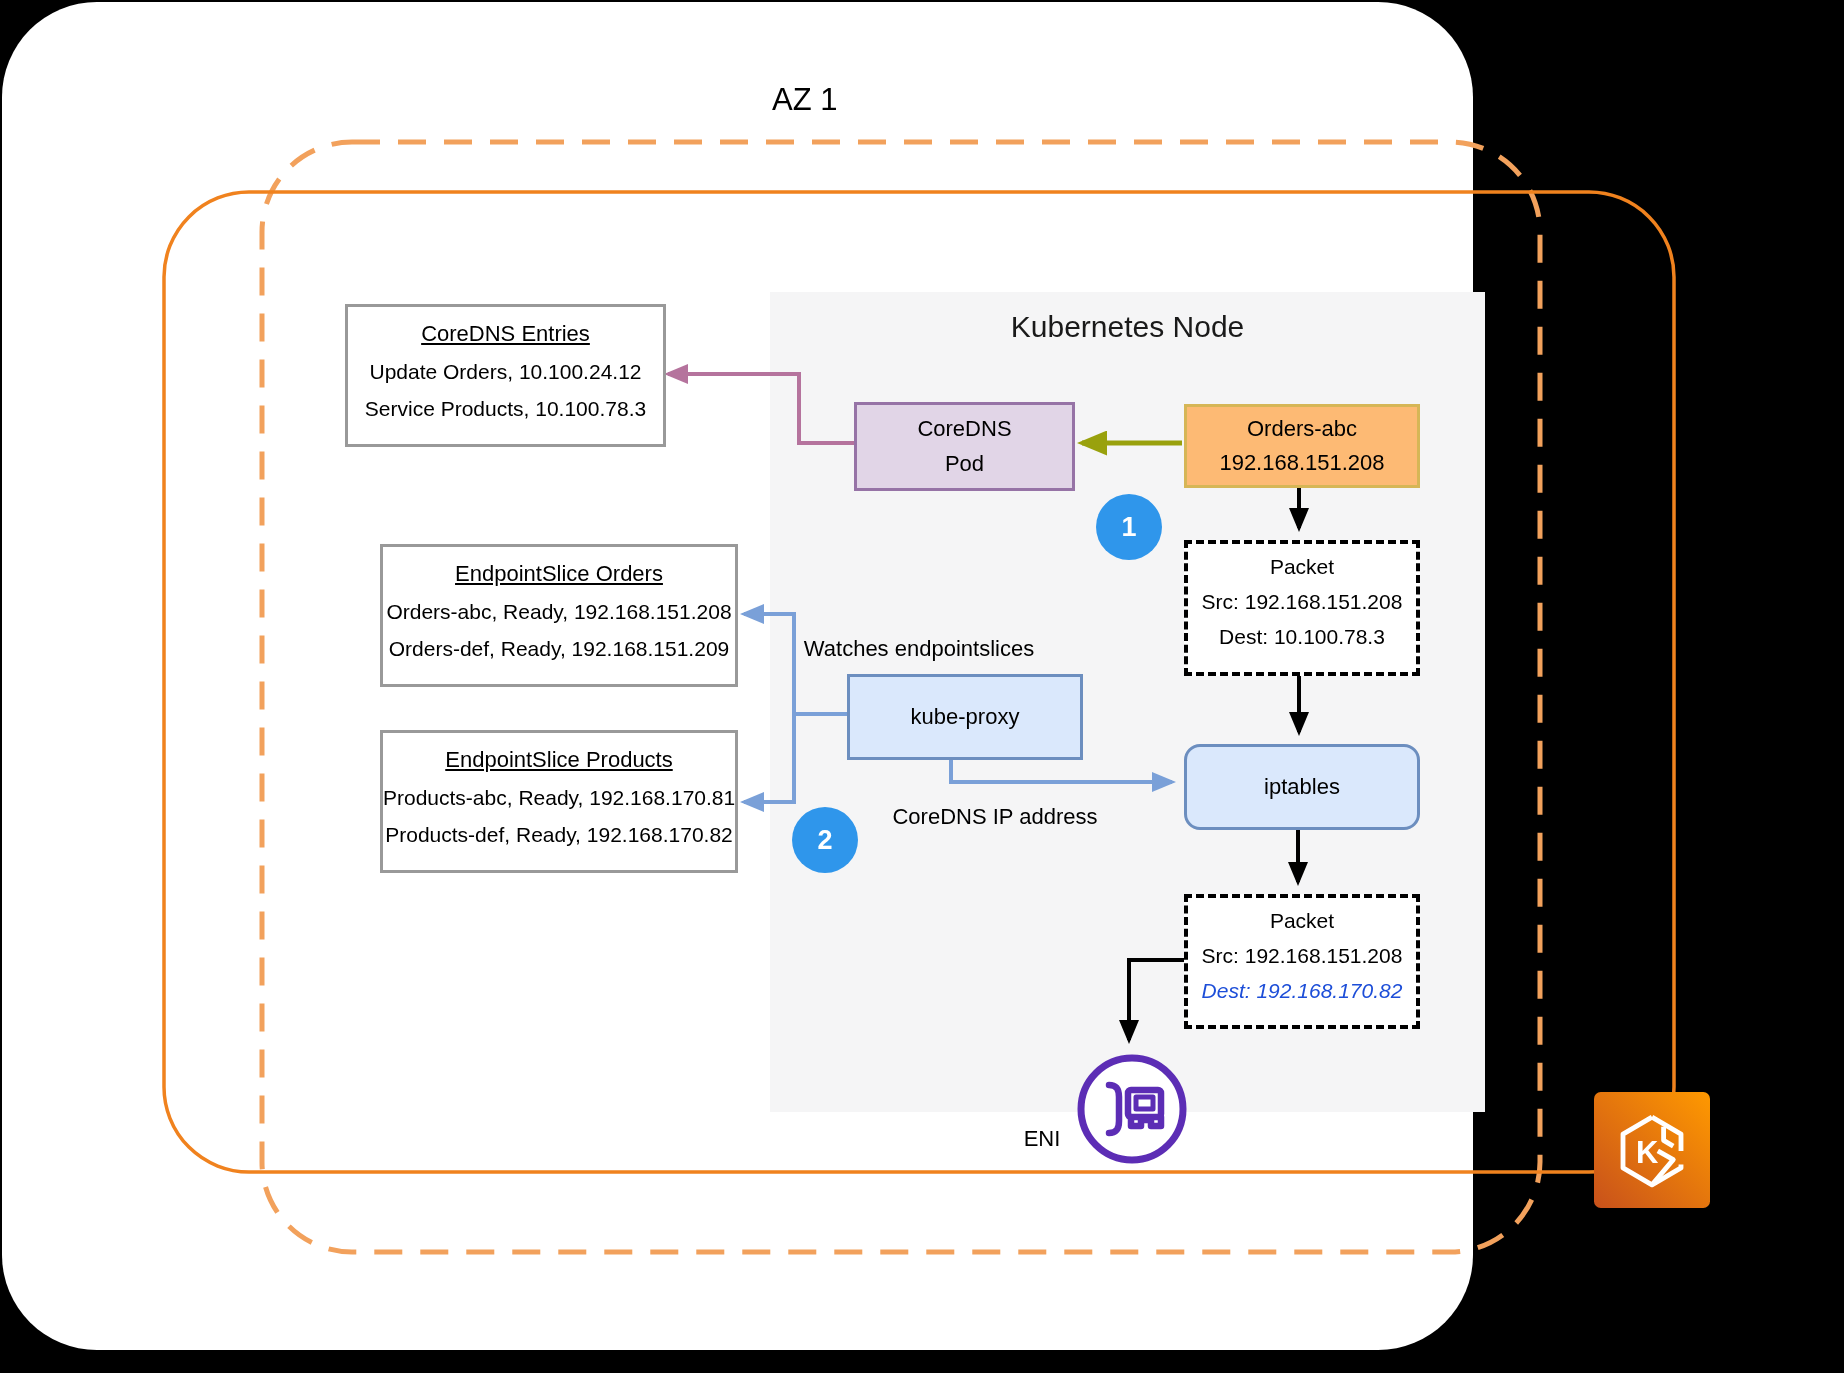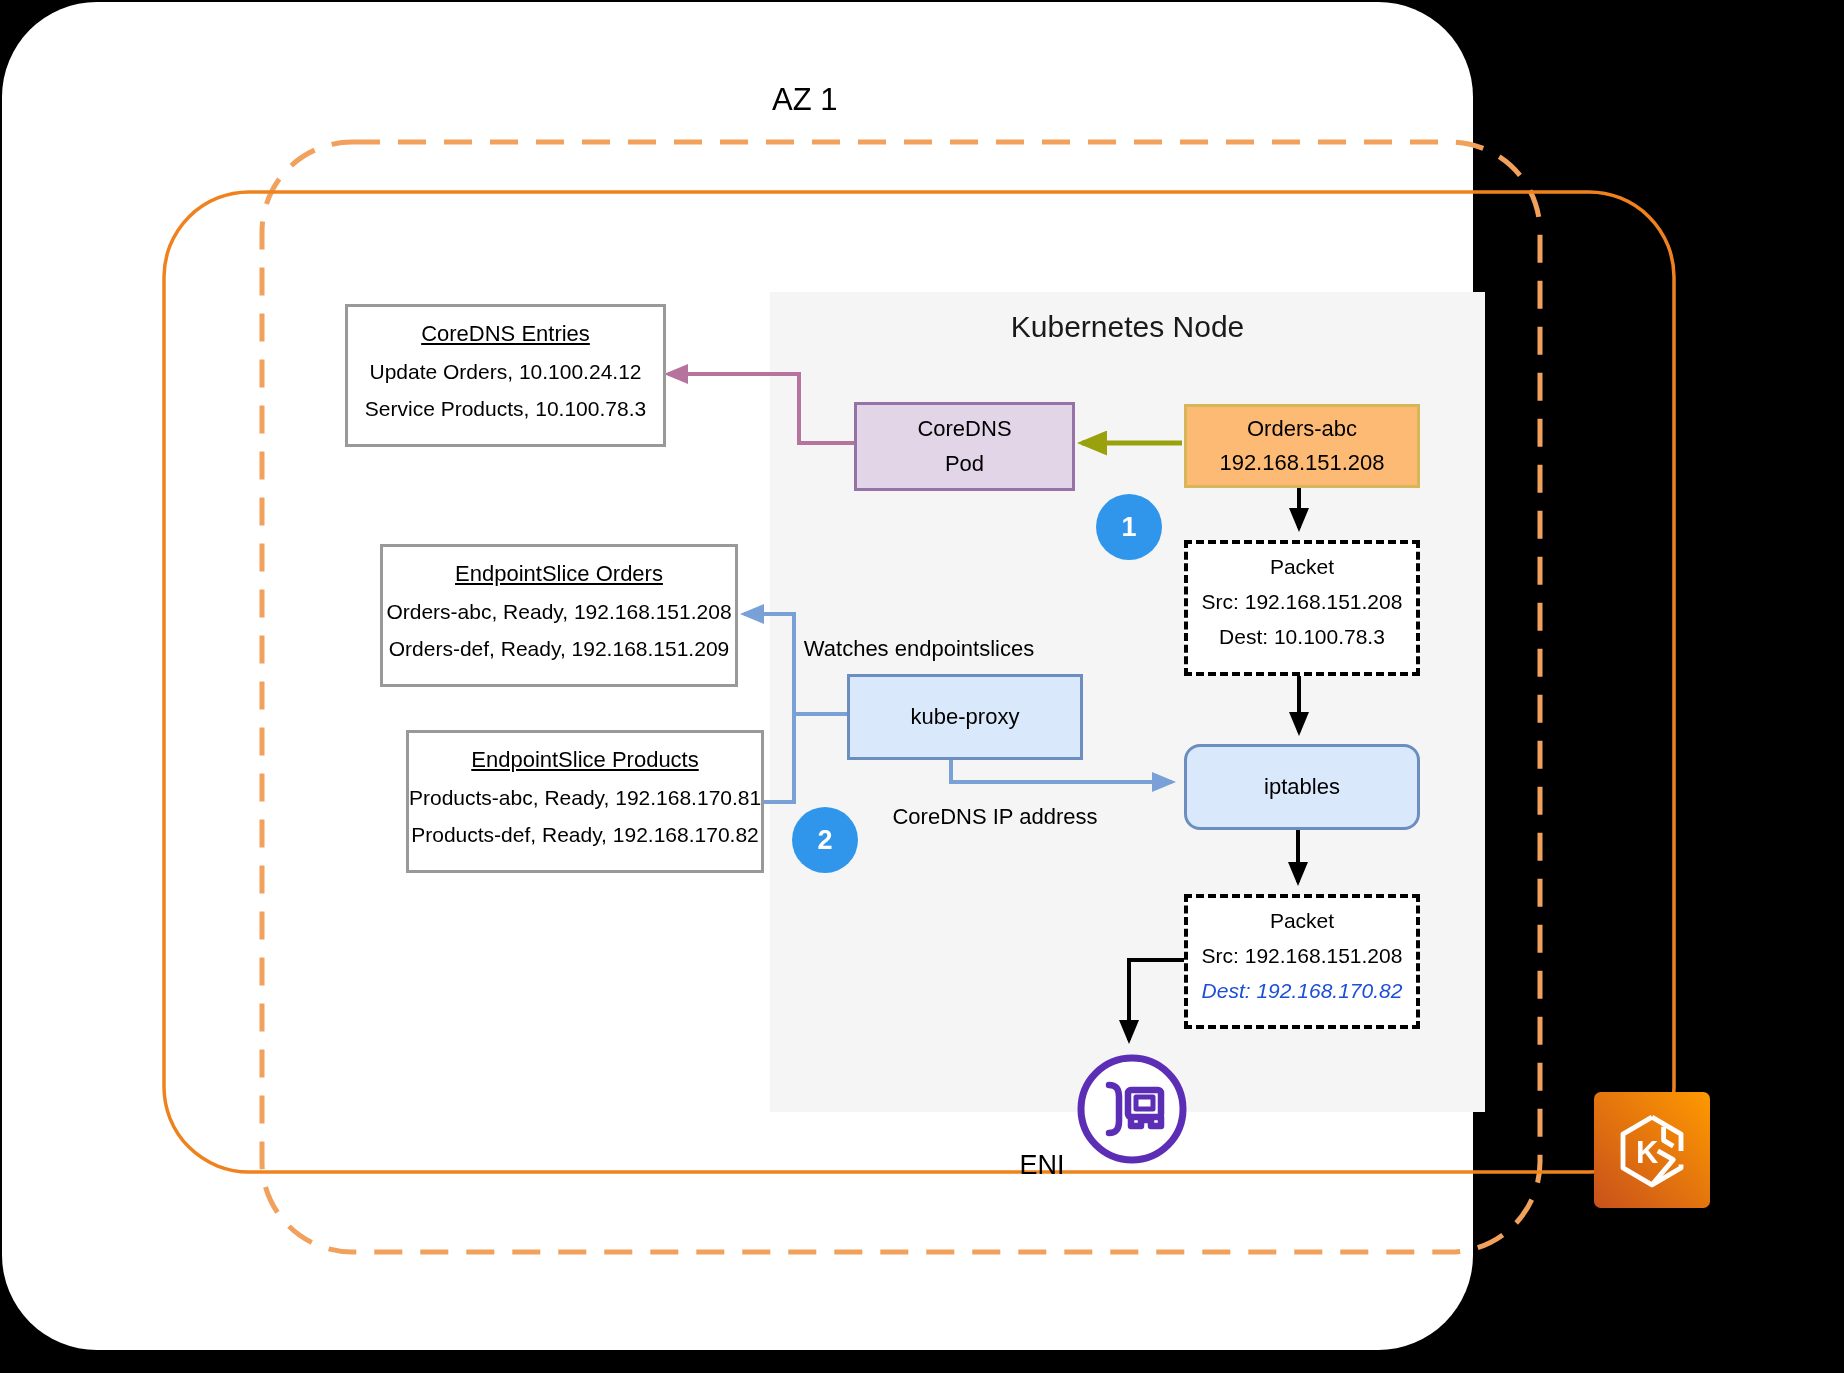--- a/index.html
+++ b/index.html
@@ -8,39 +8,39 @@
   .canvas{position:absolute;left:2px;top:2px;width:1471px;height:1348px;background:#fff;border-radius:95px;}
   .abs{position:absolute;}
   .az-label{left:770px;top:80px;font-size:31px;color:#000;}
   .node-title{left:768px;top:308px;width:715px;text-align:center;font-size:30px;color:#1a1a1a;}
   
   .info-box{background:#fff;border:3px solid #999;text-align:center;color:#000;}
   .info-title{margin-top:14px;font-size:22px;text-decoration:underline;}
   .info-row{margin-top:13px;font-size:21px;white-space:nowrap;}
   .box-coredns-entries{left:343px;top:302px;width:315px;height:137px;}
   .box-es-orders{left:378px;top:542px;width:352px;height:137px;}
-  .box-es-products{left:378px;top:728px;width:352px;height:137px;margin-left:26px;}
+  .box-es-products{left:378px;top:728px;width:352px;height:137px;}
   
   .node-box{display:flex;flex-direction:column;align-items:center;justify-content:center;
             text-align:center;font-size:22px;color:#000;}
   .box-coredns-pod{left:852px;top:400px;width:215px;height:83px;background:#E1D5E7;border:3px solid #9673A6;gap:9px;}
   .box-orders-pod{left:1182px;top:402px;width:230px;height:78px;background:#fdba74;border:3px solid #D6B656;gap:8px;}
   .box-kube-proxy{left:845px;top:672px;width:230px;height:80px;background:#DAE8FC;border:3px solid #6C8EBF;}
   .box-iptables{left:1182px;top:742px;width:230px;height:80px;background:#DAE8FC;border:3px solid #6C8EBF;border-radius:16px;}
   
   .packet-box{background:#fff;border:4px dashed #000;text-align:center;font-size:21px;color:#000;}
   .packet-box div{margin-top:11px;white-space:nowrap;}
   .box-packet1{left:1182px;top:538px;width:228px;height:128px;}
   .box-packet2{left:1182px;top:892px;width:228px;height:127px;}
   .dest-green{color:#1d4ed8;font-style:italic;text-align:center;}
   
   .float-label{font-size:22px;text-align:center;color:#000;}
   .lbl-watches{left:737px;top:634px;width:360px;}
   .lbl-update{left:813px;top:802px;width:360px;}
-  .lbl-eni{left:1000px;top:1148px;width:80px;font-size:27px;text-align:center;}
+  .lbl-eni{left:1000px;top:1124px;width:80px;font-size:22px;text-align:center;}
   
   .step-circle{width:66px;height:66px;border-radius:50%;background:#2F96EB;color:#fff;
                display:flex;align-items:center;justify-content:center;font-size:27px;font-weight:bold;}
   .circle-1{left:1094px;top:492px;}
   .circle-2{left:790px;top:805px;}
   .eni-wrap{left:1070px;top:1047px;width:120px;height:120px;}
   .eks-wrap{left:1592px;top:1090px;width:116px;height:116px;}
   svg{display:block;}
 </style>
 </head>

